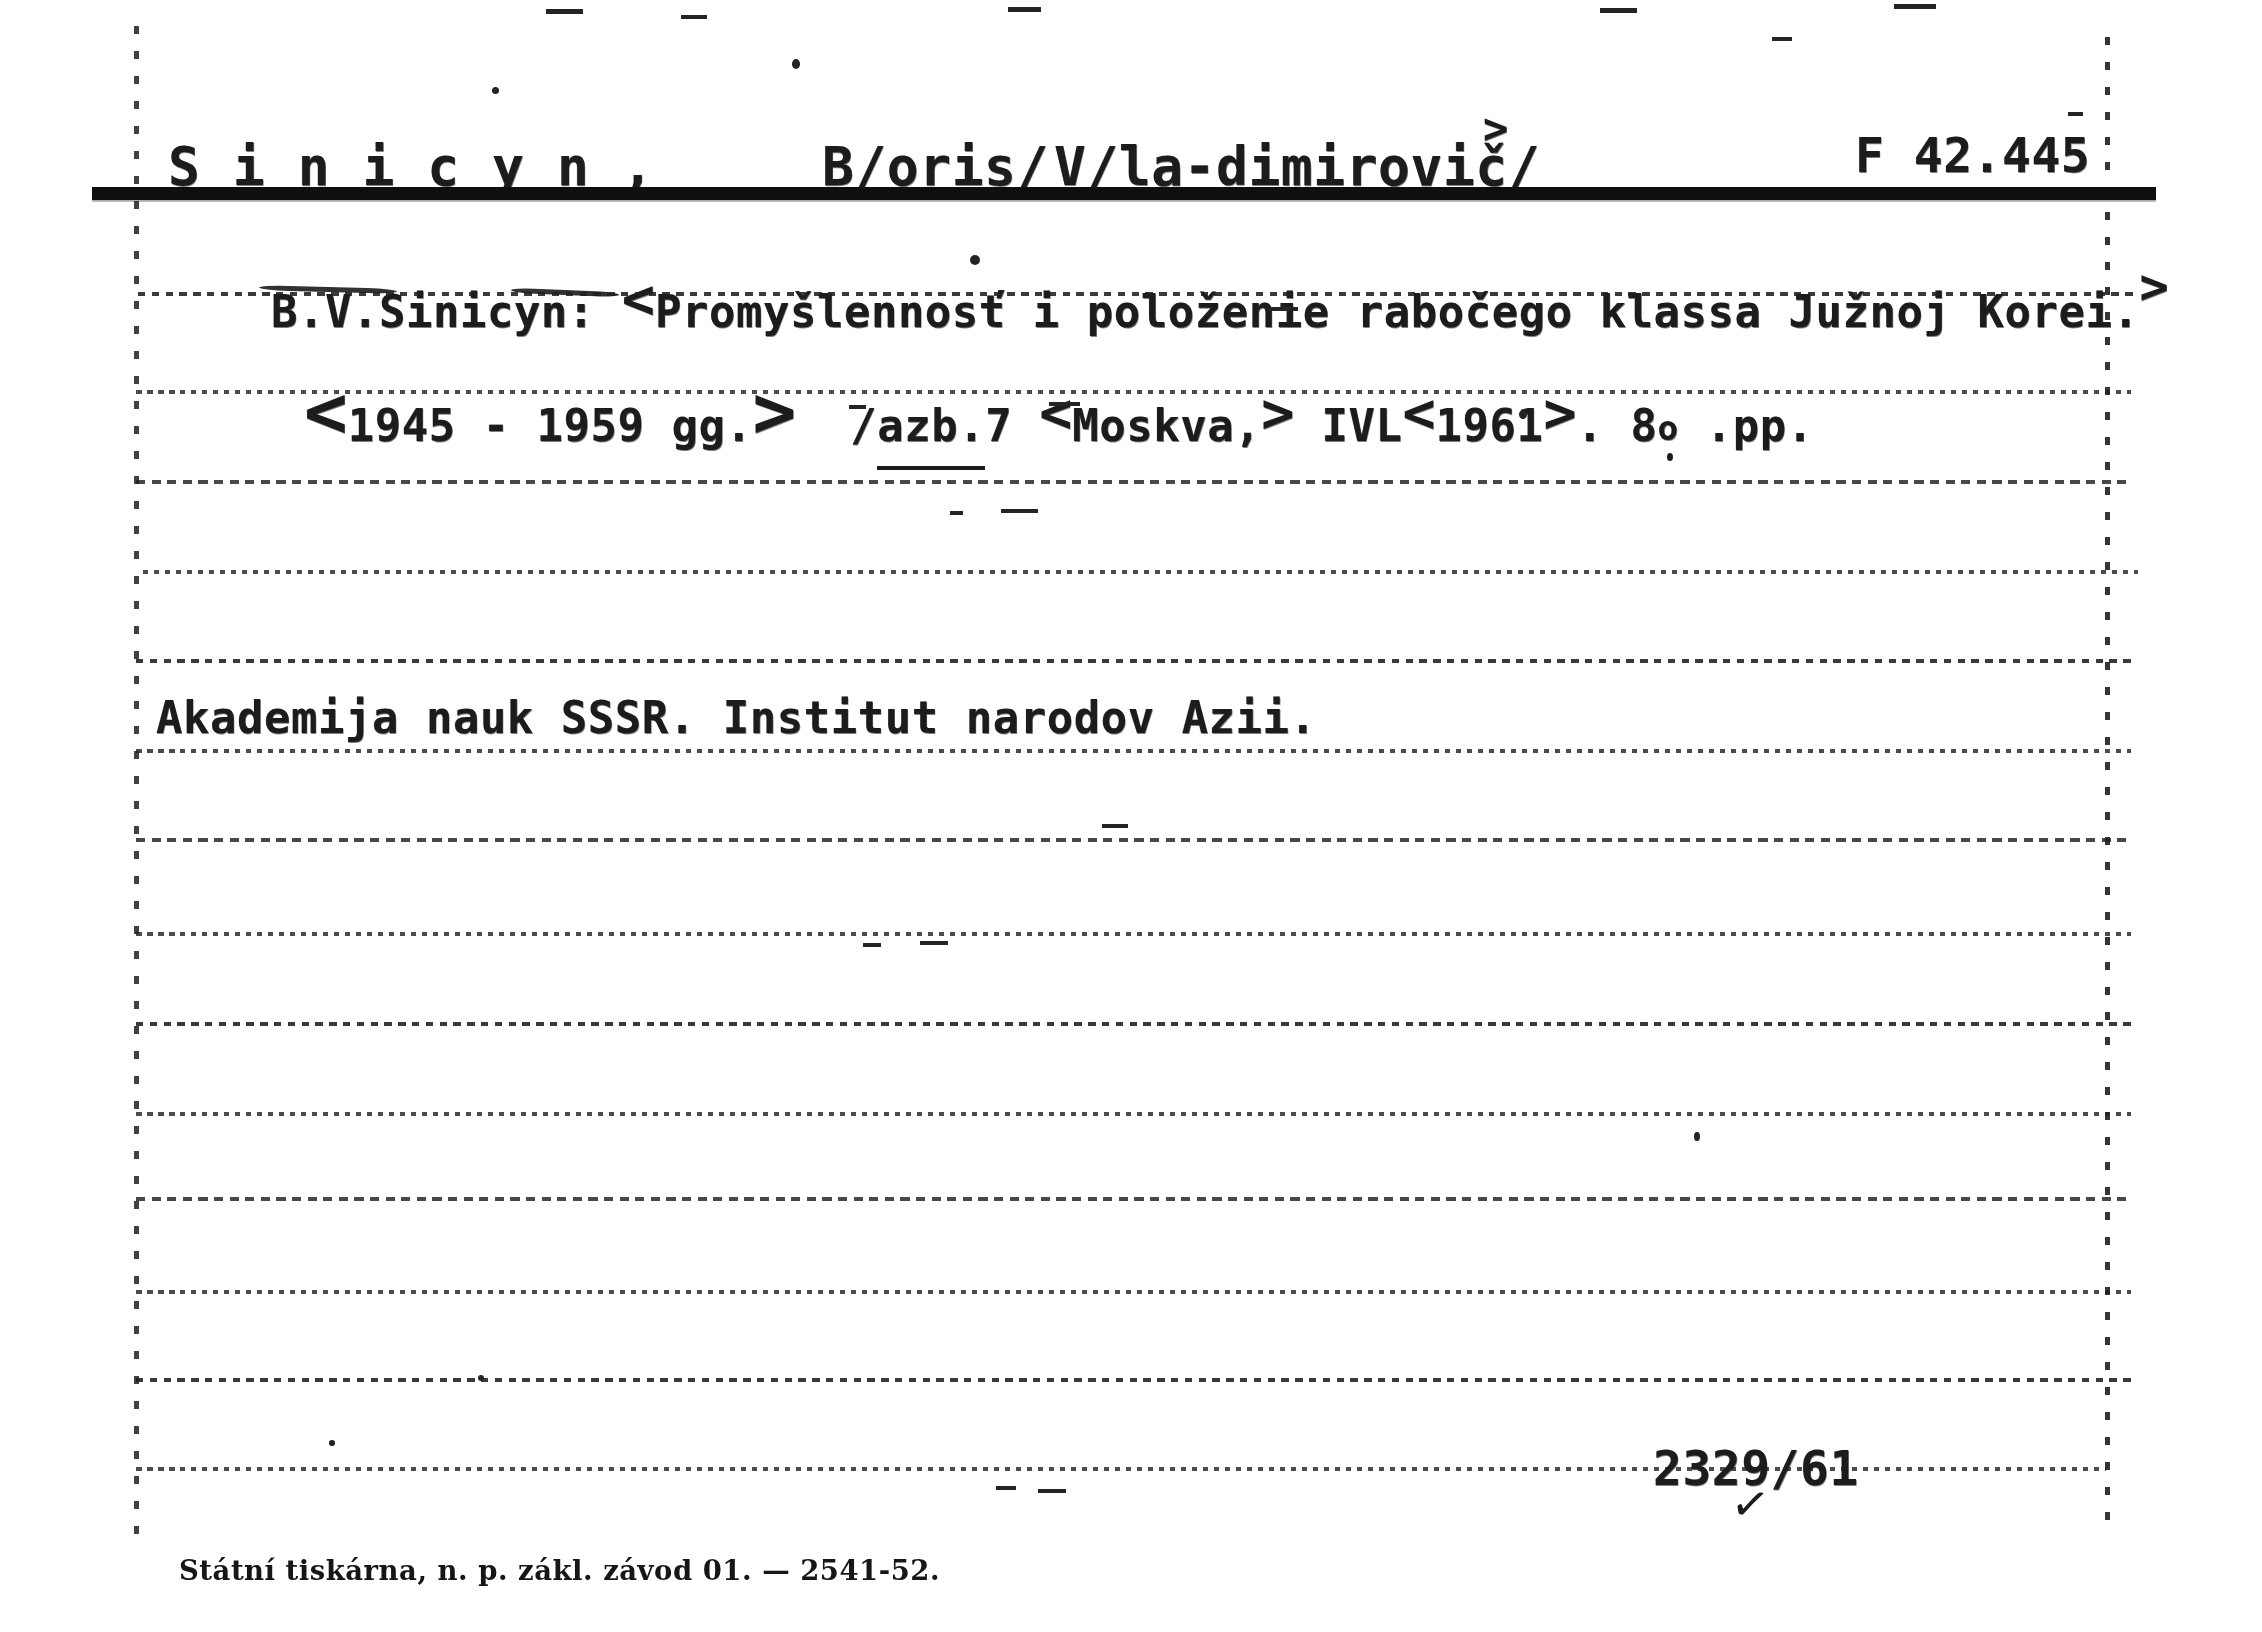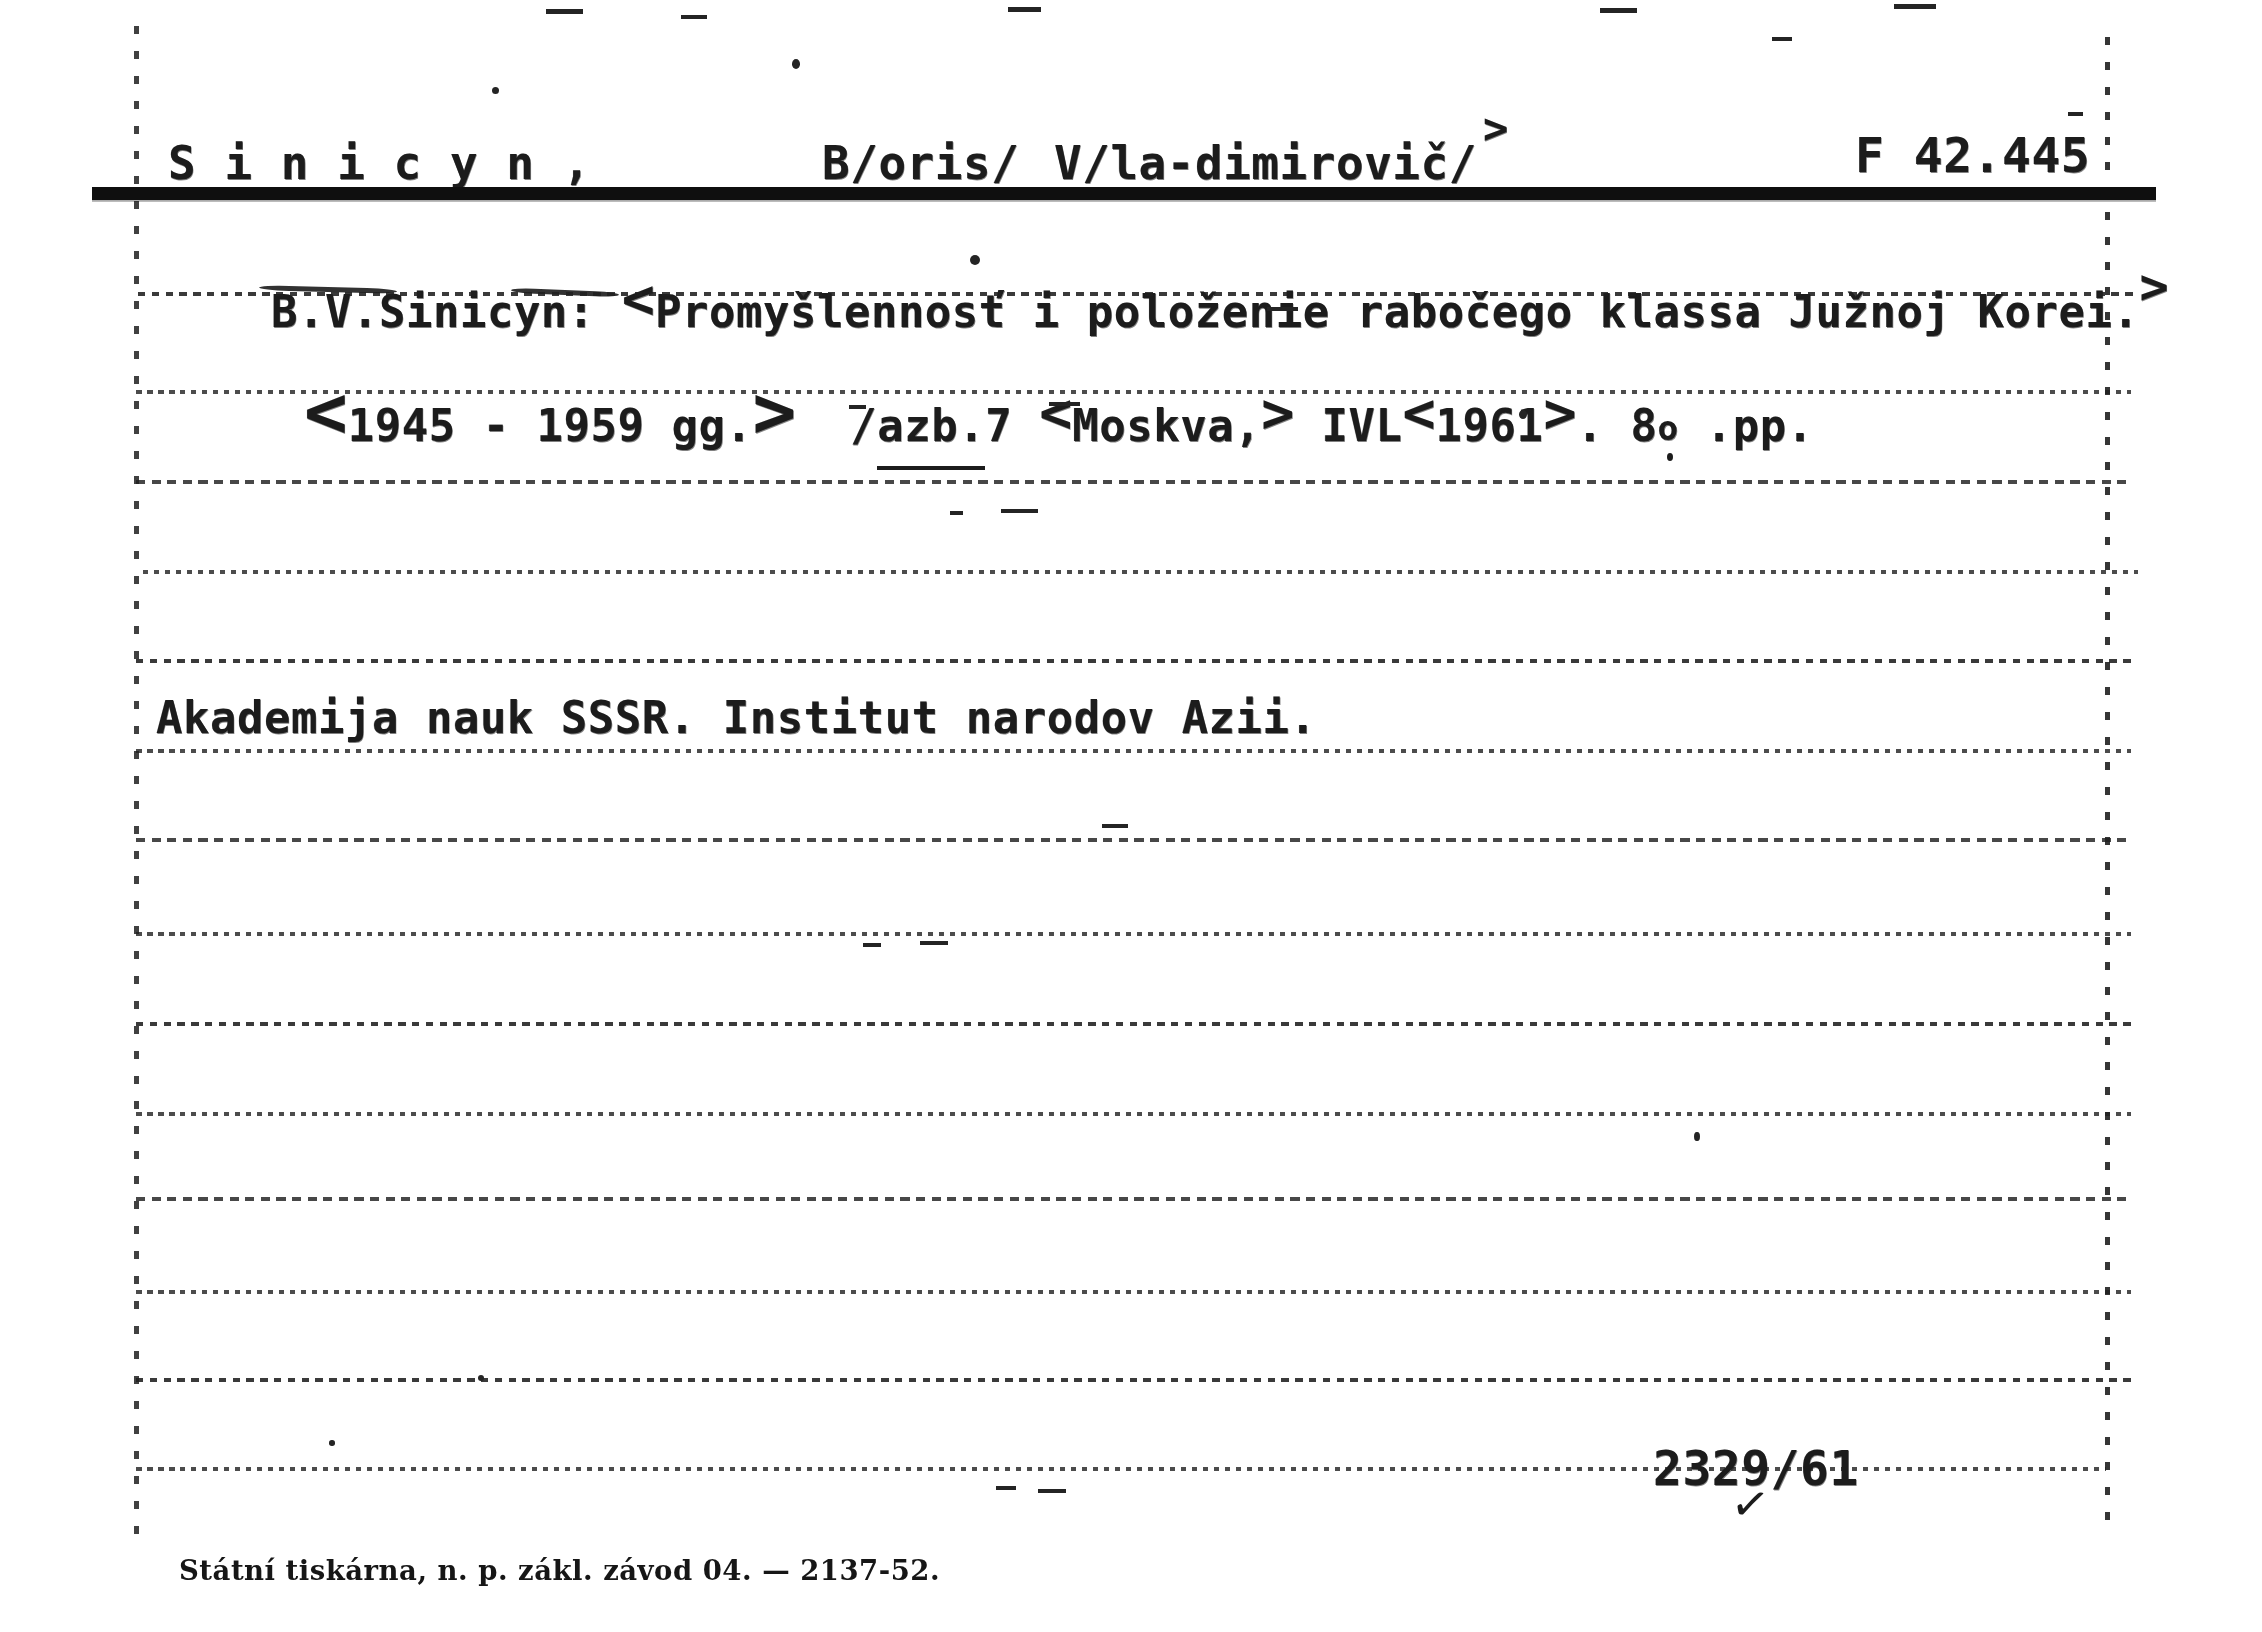--- a/index.html
+++ b/index.html
@@ -14,21 +14,21 @@
   .tw {
     position:absolute;
     font-family:"DejaVu Sans Mono", monospace;
     font-weight:bold;
     color:#1c1c1c;
     white-space:pre;
     letter-spacing:0.5px;
     line-height:1;
     text-shadow:0.6px 0.6px 0 rgba(25,25,25,0.55), -0.3px 0.3px 0 rgba(25,25,25,0.25);
   }
-  .sz-head { font-size:46px; }
+  .sz-head { font-size:53px; }
   .sz-call { font-size:48px; }
   .sz-body { font-size:44px; }
   .sz-acc  { font-size:48px;margin-top:22px; }
 
   .mark       { font-size:1.25em; position:relative; top:-0.16em; letter-spacing:0; }
   .mark-xl    { font-size:1.65em; position:relative; top:-0.05em; letter-spacing:0; }
   .mark-sup   { font-size:1.1em;  position:relative; top:-0.5em;  letter-spacing:0; }
   .u-bracket  { border-bottom:4.6px solid #1c1c1c; padding-bottom:15px; }
   .fmt-o      { font-size:0.78em; position:relative; top:-0.02em; }
   .fmt-o::after {
@@ -119,21 +119,21 @@
   <div class="dotline alt2" style="top:1197px;"></div>
   <div class="dotline alt" style="top:1290px;"></div>
   <div class="dotline" style="top:1378px;"></div>
   <div class="dotline alt" style="top:1467px; width:1970px;"></div>
 
   <div class="tw sz-body" style="left:156px; top:696px;">Akademija nauk SSSR. Institut narodov Azii.</div>
 
   <div class="tw sz-acc" style="left:1653px; top:1422px;">2329/61</div>
   <div class="check" style="left:1731px; top:1477px;">✓</div>
 
-  <div class="serif-imprint" style="left:179px; top:1554px;">Státní tiskárna, n. p. zákl. závod 04. — 2137-52.</div>
+  <div class="serif-imprint" style="left:179px; top:1554px;">Státní tiskárna, n. p. zákl. závod 01. — 2541-52.</div>
 
   <div class="nz" style="left:546px;  top:9.2px;  width:37px; height:4.6px;"></div>
   <div class="nz" style="left:681px;  top:14.7px;  width:26px; height:4.6px;"></div>
   <div class="nz" style="left:1008px; top:7.3px;   width:33px; height:4.6px;"></div>
   <div class="nz" style="left:1600px; top:8.3px;   width:37px; height:4.6px;"></div>
   <div class="nz" style="left:1894px; top:3.7px;   width:42px; height:5.5px;"></div>
   <div class="nz" style="left:1772px; top:37px;  width:20px; height:3.7px;"></div>
   <div class="nz round" style="left:792px;  top:59px;  width:8.3px;  height:10px;"></div>
   <div class="nz round" style="left:492px;  top:87px;  width:7.3px;  height:7.3px;"></div>
   <div class="nz" style="left:2068px; top:112px; width:14.7px; height:3.7px;"></div>

